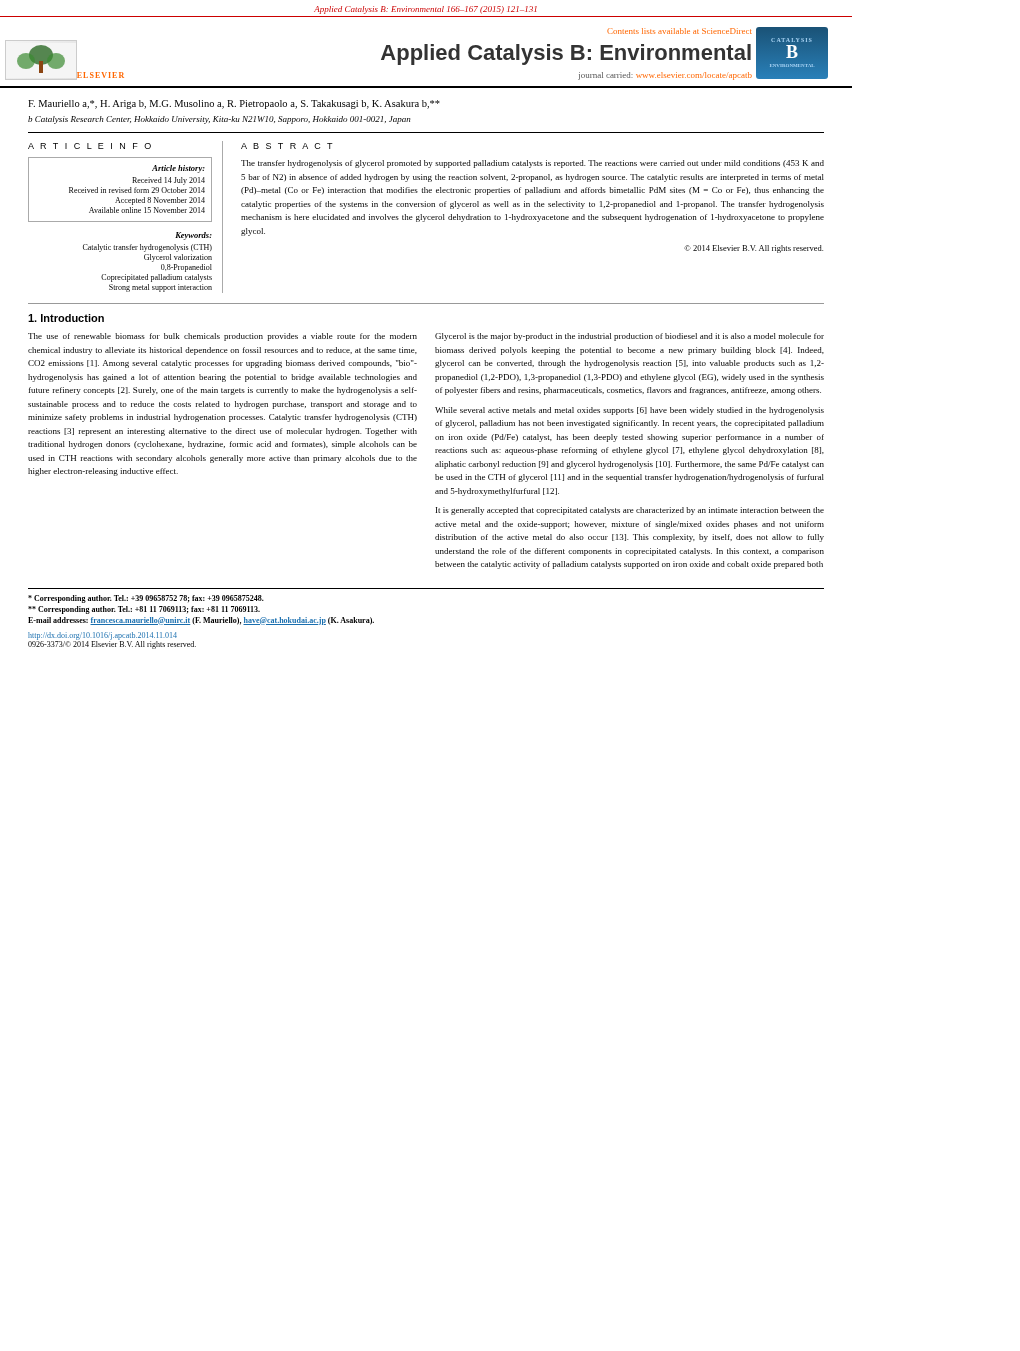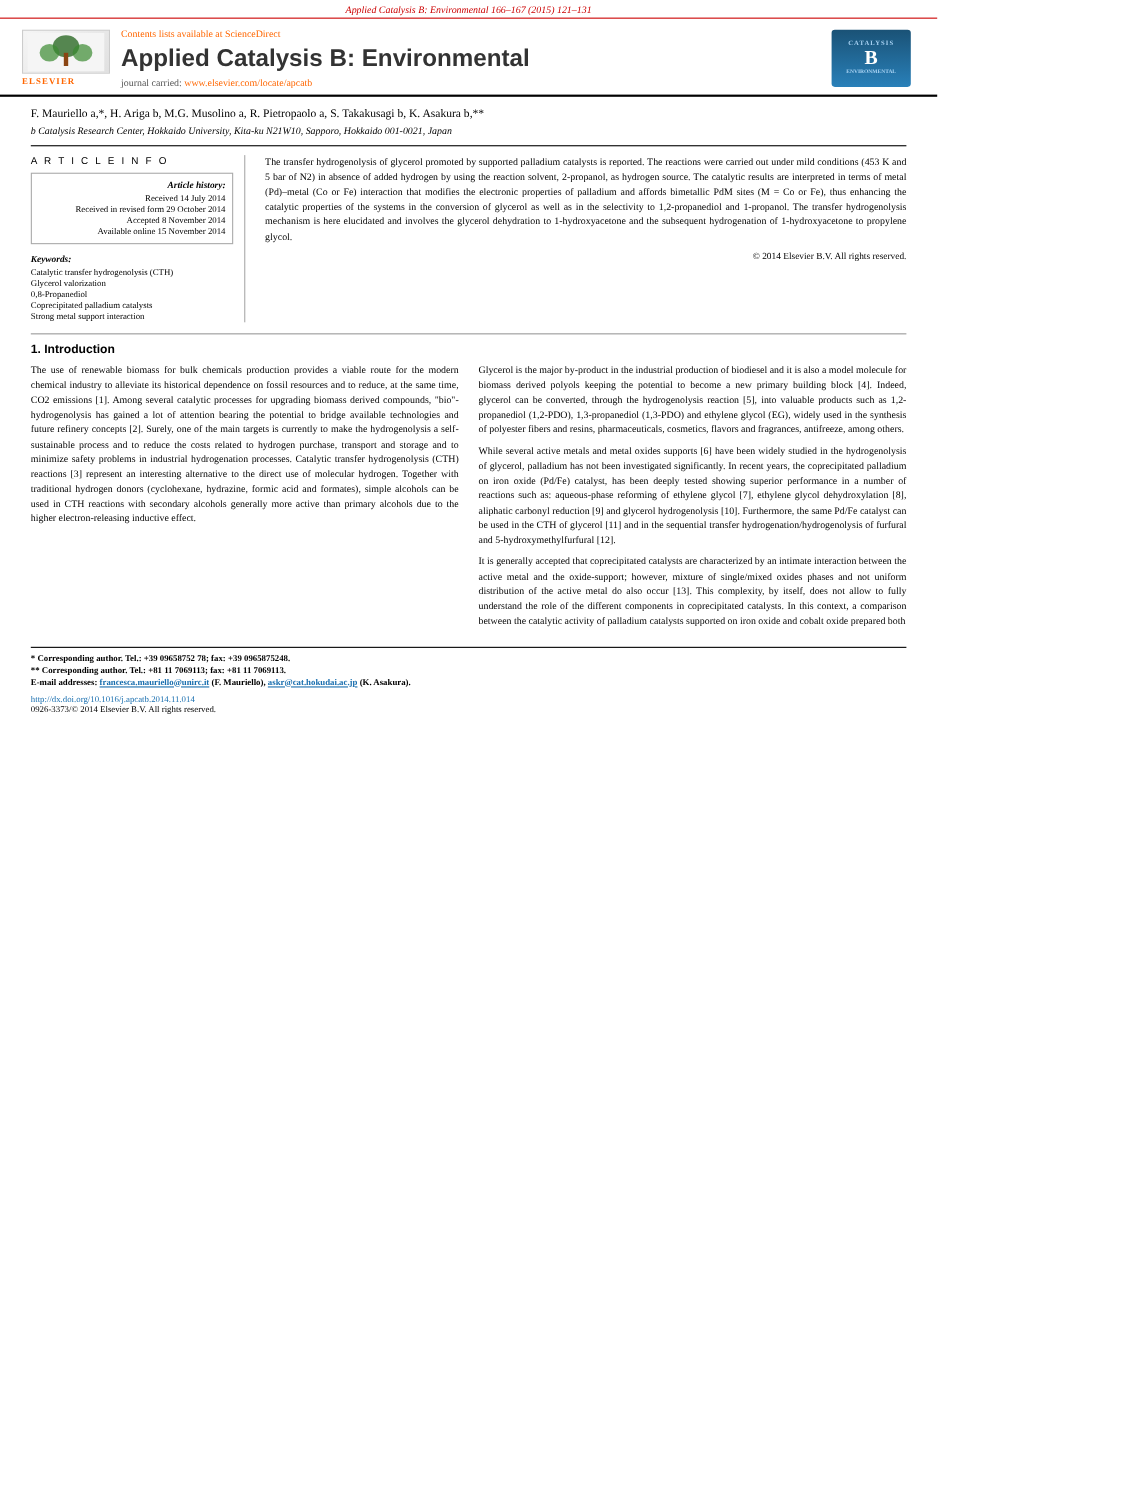--- a/index.html
+++ b/index.html
@@ -30,22 +30,22 @@
       display: flex;
       align-items: center;
       justify-content: space-between;
       padding: 8px 20px 6px 20px;
       border-bottom: 2px solid #000;
     }
     .elsevier-logo {
       width: 90px;
       height: 55px;
       display: flex;
-      flex-direction: column;
-      align-items: flex-start;
+      flex-direction: row;
+      align-items: flex-end;
       justify-content: center;
     }
     .elsevier-logo-img {
       width: 80px;
       height: 40px;
       border: 1px solid #ccc;
       display: flex;
       align-items: center;
       justify-content: center;
       background: linear-gradient(135deg, #f5f5f5, #e0e0e0);
@@ -53,21 +53,21 @@
       color: #666;
     }
     .elsevier-text {
       font-size: 8px;
       color: #f60;
       font-weight: bold;
       letter-spacing: 1px;
       margin-top: 2px;
     }
     .journal-center {
-      text-align: left;
+      text-align: right;
       flex: 1;
     }
     .sciencedirect-link {
       font-size: 9px;
       color: #555;
     }
     .sciencedirect-link span {
       color: #f60;
     }
     .journal-title {
@@ -211,20 +211,21 @@
       font-weight: bold;
       margin-bottom: 3px;
       font-size: 8.5px;
     }
     .article-info-box p {
       margin-bottom: 1px;
       font-size: 8px;
     }
     .keywords-section {
       margin-top: 6px;
+      text-align: right;
     }
     .keywords-section .kw-title {
       font-style: italic;
       font-weight: bold;
       font-size: 8.5px;
       margin-bottom: 3px;
     }
     .keywords-section p {
       font-size: 8px;
       margin-bottom: 1px;
@@ -377,20 +378,21 @@
           <div class="kw-title">Keywords:</div>
           <p>Catalytic transfer hydrogenolysis (CTH)</p>
           <p>Glycerol valorization</p>
           <p>0,8-Propanediol</p>
           <p>Coprecipitated palladium catalysts</p>
           <p>Strong metal support interaction</p>
         </div>
       </div>
 
       <div class="right-col">
+        <div class="section-header">A B S T R A C T</div>
         <div class="abstract-text">
           <p>The transfer hydrogenolysis of glycerol promoted by supported palladium catalysts is reported. The reactions were carried out under mild conditions (453 K and 5 bar of N2) in absence of added hydrogen by using the reaction solvent, 2-propanol, as hydrogen source. The catalytic results are interpreted in terms of metal (Pd)–metal (Co or Fe) interaction that modifies the electronic properties of palladium and affords bimetallic PdM sites (M = Co or Fe), thus enhancing the catalytic properties of the systems in the conversion of glycerol as well as in the selectivity to 1,2-propanediol and 1-propanol. The transfer hydrogenolysis mechanism is here elucidated and involves the glycerol dehydration to 1-hydroxyacetone and the subsequent hydrogenation of 1-hydroxyacetone to propylene glycol.</p>
           <div class="copyright">© 2014 Elsevier B.V. All rights reserved.</div>
         </div>
       </div>
 
     </div>
 
     <div class="body-section">
       <div class="section-number-title">1.  Introduction</div>
@@ -414,21 +416,21 @@
       </div>
     </div>
 
     <div class="footnotes">
       <p>* Corresponding author. Tel.: +39 09658752 78; fax: +39 0965875248.</p>
       <p>** Corresponding author. Tel.: +81 11 7069113; fax: +81 11 7069113.</p>
       <p>
         <span>E-mail addresses:</span>
         <a href="#" style="color:#1a6faf;">francesca.mauriello@unirc.it</a>
         <span> (F. Mauriello),</span>
-        <a href="#" style="color:#1a6faf;">askr@cat.hokudai.ac.jp</a>
+        <a href="#" style="color:#1a6faf;">have@cat.hokudai.ac.jp</a>
         <span> (K. Asakura).</span>
       </p>
     </div>
 
     <div class="doi-section">
       <a href="#">http://dx.doi.org/10.1016/j.apcatb.2014.11.014</a><br>
       <span style="color:#000;font-size:8px;">0926-3373/© 2014 Elsevier B.V. All rights reserved.</span>
     </div>
 
   </div>

